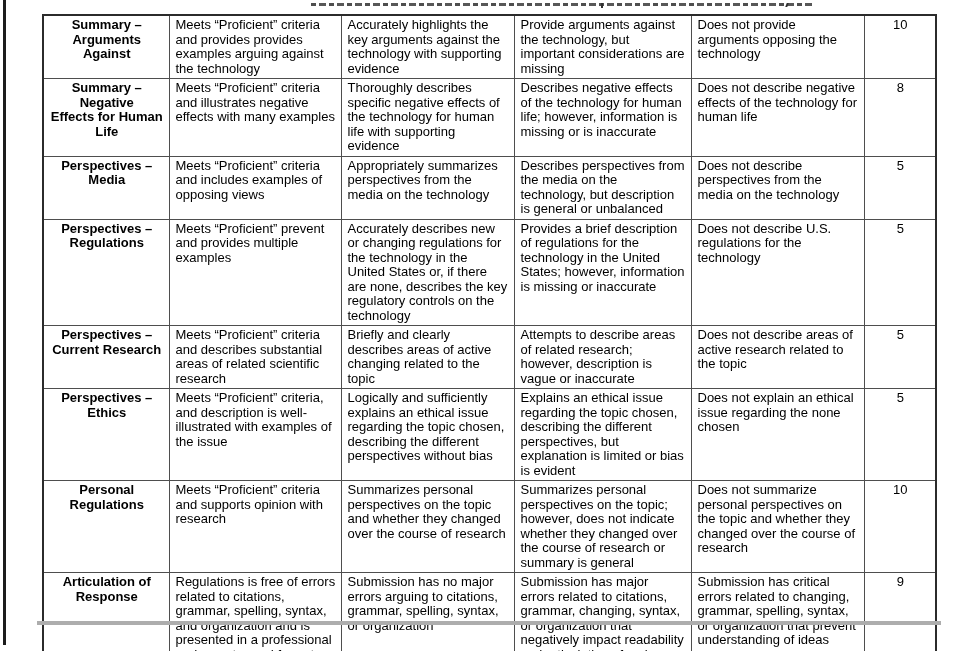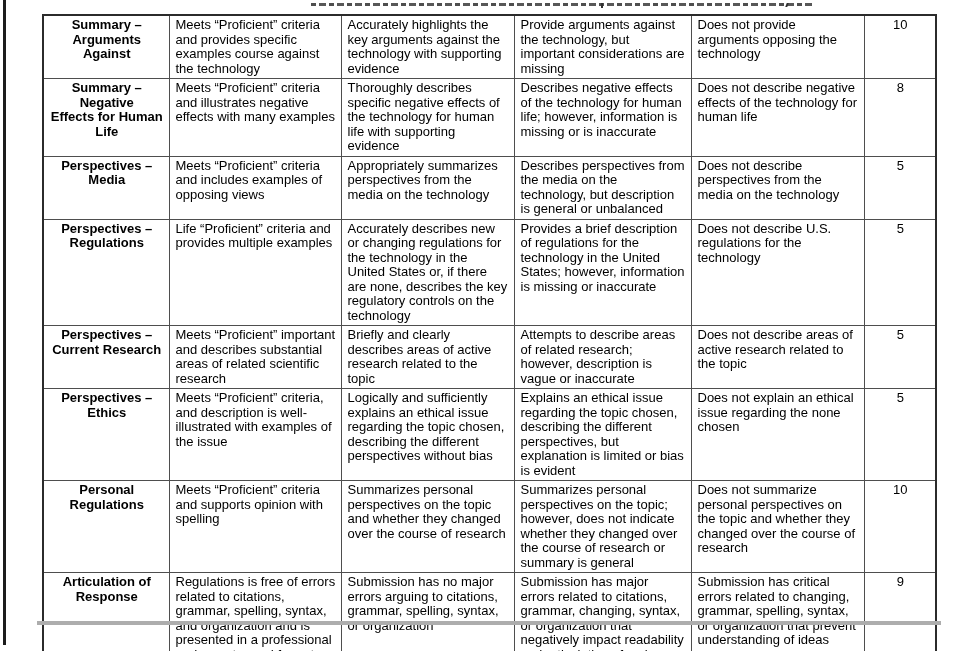--- a/index.html
+++ b/index.html
@@ -94,21 +94,21 @@
         <col style="width:172px">
         <col style="width:173px">
       <col style="width:177px">
         <col style="width:173px">
         <col style="width:72px">
     </colgroup>
     <tbody>
       <tr style="height:61px">
         <td class="criterion">Summary –
 Arguments Against</td>
-        <td class="level">Meets “Proficient” criteria and provides specific examples course against the technology</td>
+        <td class="level">Meets “Proficient” criteria and provides provides examples arguing against the technology</td>
         <td class="level">Accurately highlights the key arguments against the technology with supporting evidence</td>
         <td class="level">Provide arguments against the technology, but important considerations are missing</td>
         <td class="level">Does not provide arguments opposing the technology</td>
         <td class="value">10</td>
       </tr>
       <tr style="height:61px">
         <td class="criterion">Summary – Negative
 Effects for Human
 Life</td>
         <td class="level">Meets “Proficient” criteria and illustrates negative effects with many examples</td>
@@ -121,46 +121,46 @@
         <td class="criterion">Perspectives – Media</td>
         <td class="level">Meets “Proficient” criteria and includes examples of opposing views</td>
         <td class="level">Appropriately summarizes perspectives from the media on the technology</td>
         <td class="level">Describes perspectives from the media on the technology, but description is general or unbalanced</td>
         <td class="level">Does not describe perspectives from the media on the technology</td>
         <td class="value">5</td>
       </tr>
       <tr style="height:90px">
         <td class="criterion">Perspectives –
 Regulations</td>
-        <td class="level">Life “Proficient” criteria and provides multiple examples</td>
+        <td class="level">Meets “Proficient” prevent and provides multiple examples</td>
         <td class="level">Accurately describes new or changing regulations for the technology in the United States or, if there are none, describes the key regulatory controls on the technology</td>
         <td class="level">Provides a brief description of regulations for the technology in the United States; however, information is missing or inaccurate</td>
         <td class="level">Does not describe U.S. regulations for the technology</td>
         <td class="value">5</td>
       </tr>
       <tr style="height:60px">
         <td class="criterion">Perspectives –
 Current Research</td>
-        <td class="level">Meets “Proficient” important and describes substantial areas of related scientific research</td>
-        <td class="level">Briefly and clearly describes areas of active research related to the topic</td>
+        <td class="level">Meets “Proficient” criteria and describes substantial areas of related scientific research</td>
+        <td class="level">Briefly and clearly describes areas of active changing related to the topic</td>
         <td class="level">Attempts to describe areas of related research; however, description is vague or inaccurate</td>
         <td class="level">Does not describe areas of active research related to the topic</td>
         <td class="value">5</td>
       </tr>
       <tr style="height:74px">
         <td class="criterion">Perspectives – Ethics</td>
         <td class="level">Meets “Proficient” criteria, and description is well-illustrated with examples of the issue</td>
         <td class="level">Logically and sufficiently explains an ethical issue regarding the topic chosen, describing the different perspectives without bias</td>
         <td class="level">Explains an ethical issue regarding the topic chosen, describing the different perspectives, but explanation is limited or bias is evident</td>
         <td class="level">Does not explain an ethical issue regarding the none chosen</td>
         <td class="value">5</td>
       </tr>
       <tr style="height:90px">
         <td class="criterion">Personal Regulations</td>
-        <td class="level">Meets “Proficient” criteria and supports opinion with spelling</td>
+        <td class="level">Meets “Proficient” criteria and supports opinion with research</td>
         <td class="level">Summarizes personal perspectives on the topic and whether they changed over the course of research</td>
         <td class="level">Summarizes personal perspectives on the topic; however, does not indicate whether they changed over the course of research or summary is general</td>
         <td class="level">Does not summarize personal perspectives on the topic and whether they changed over the course of research</td>
         <td class="value">10</td>
       </tr>
       <tr style="height:90px">
         <td class="criterion">Articulation of
 Response</td>
         <td class="level">Regulations is free of errors related to citations, grammar, spelling, syntax, and organization and is presented in a professional and easy-to-read format</td>
         <td class="level">Submission has no major errors arguing to citations, grammar, spelling, syntax, or organization</td>

